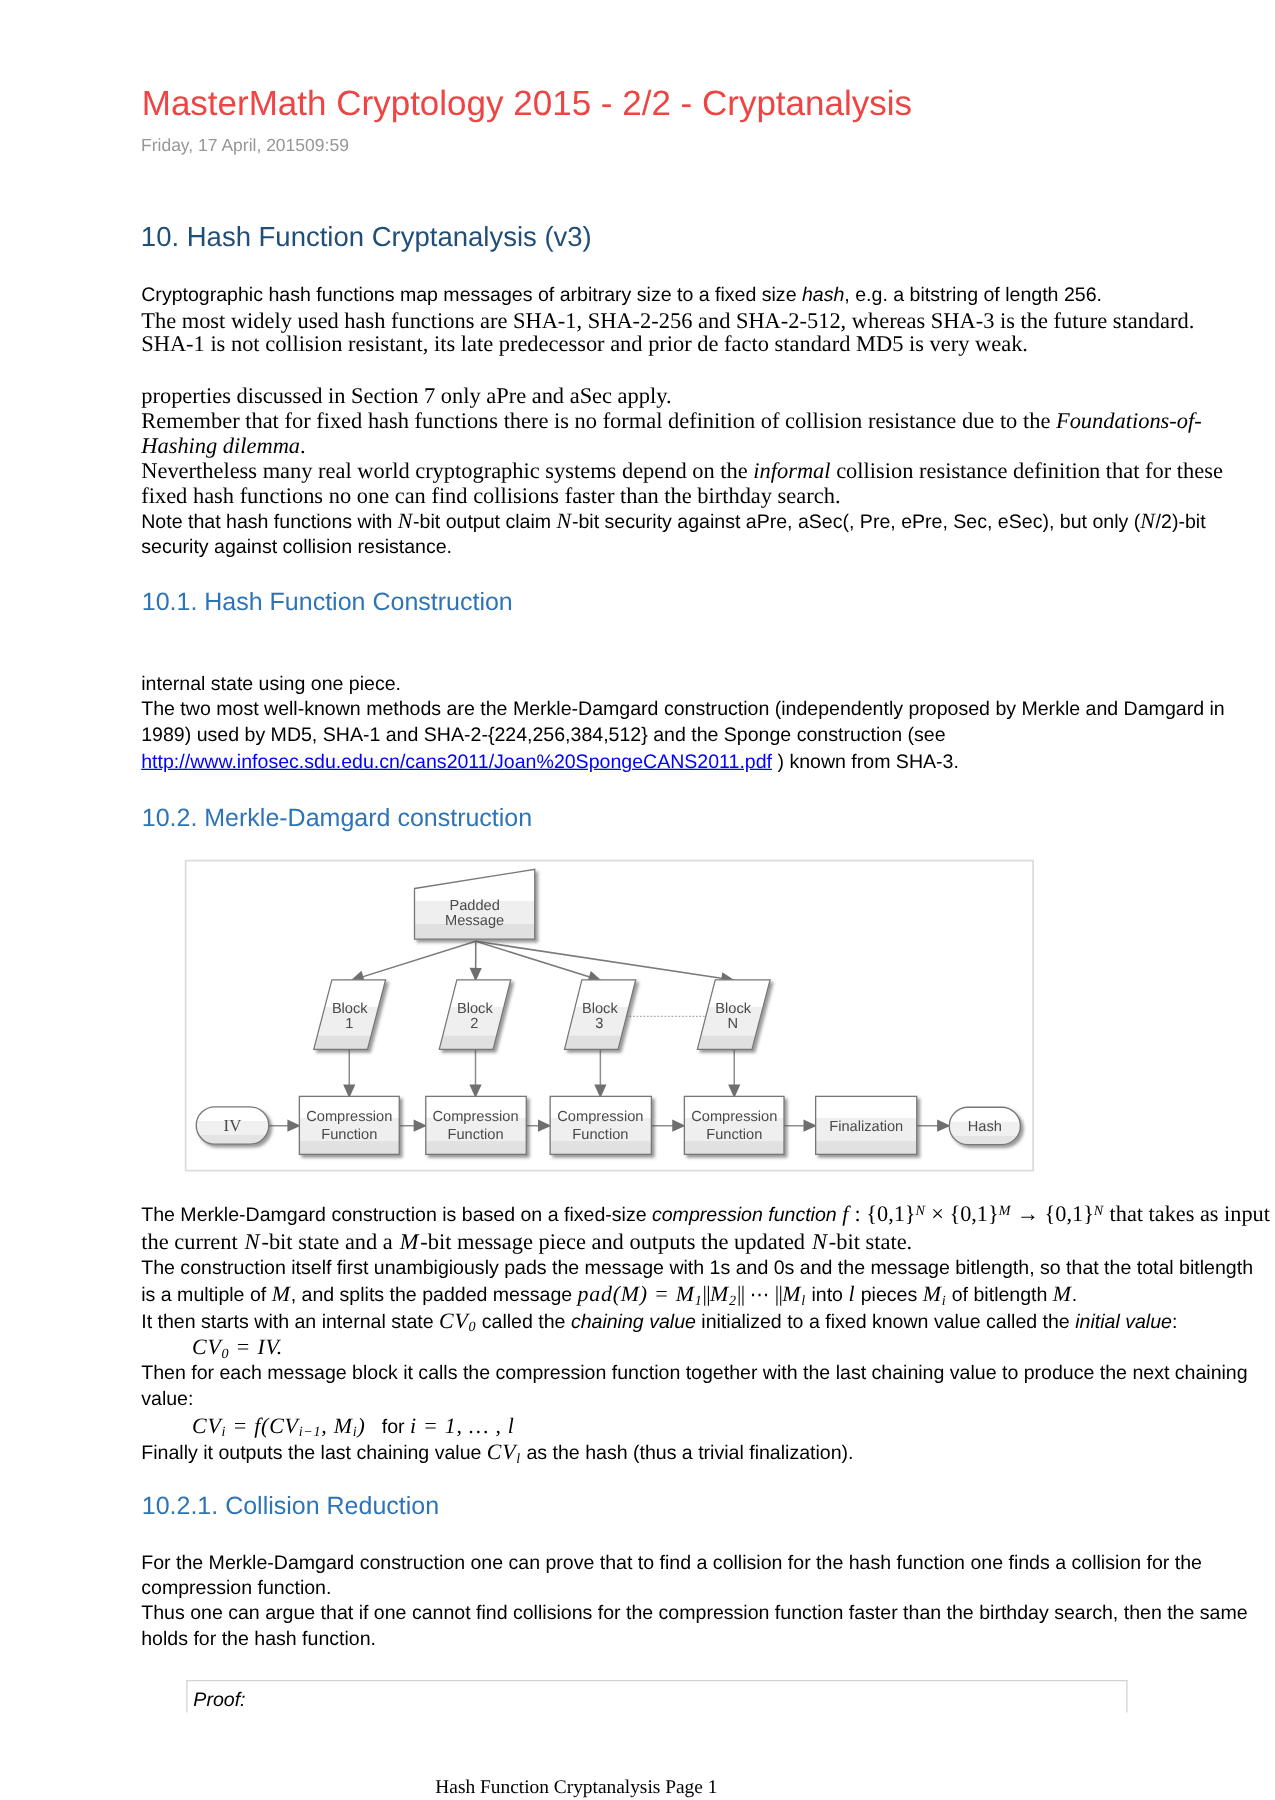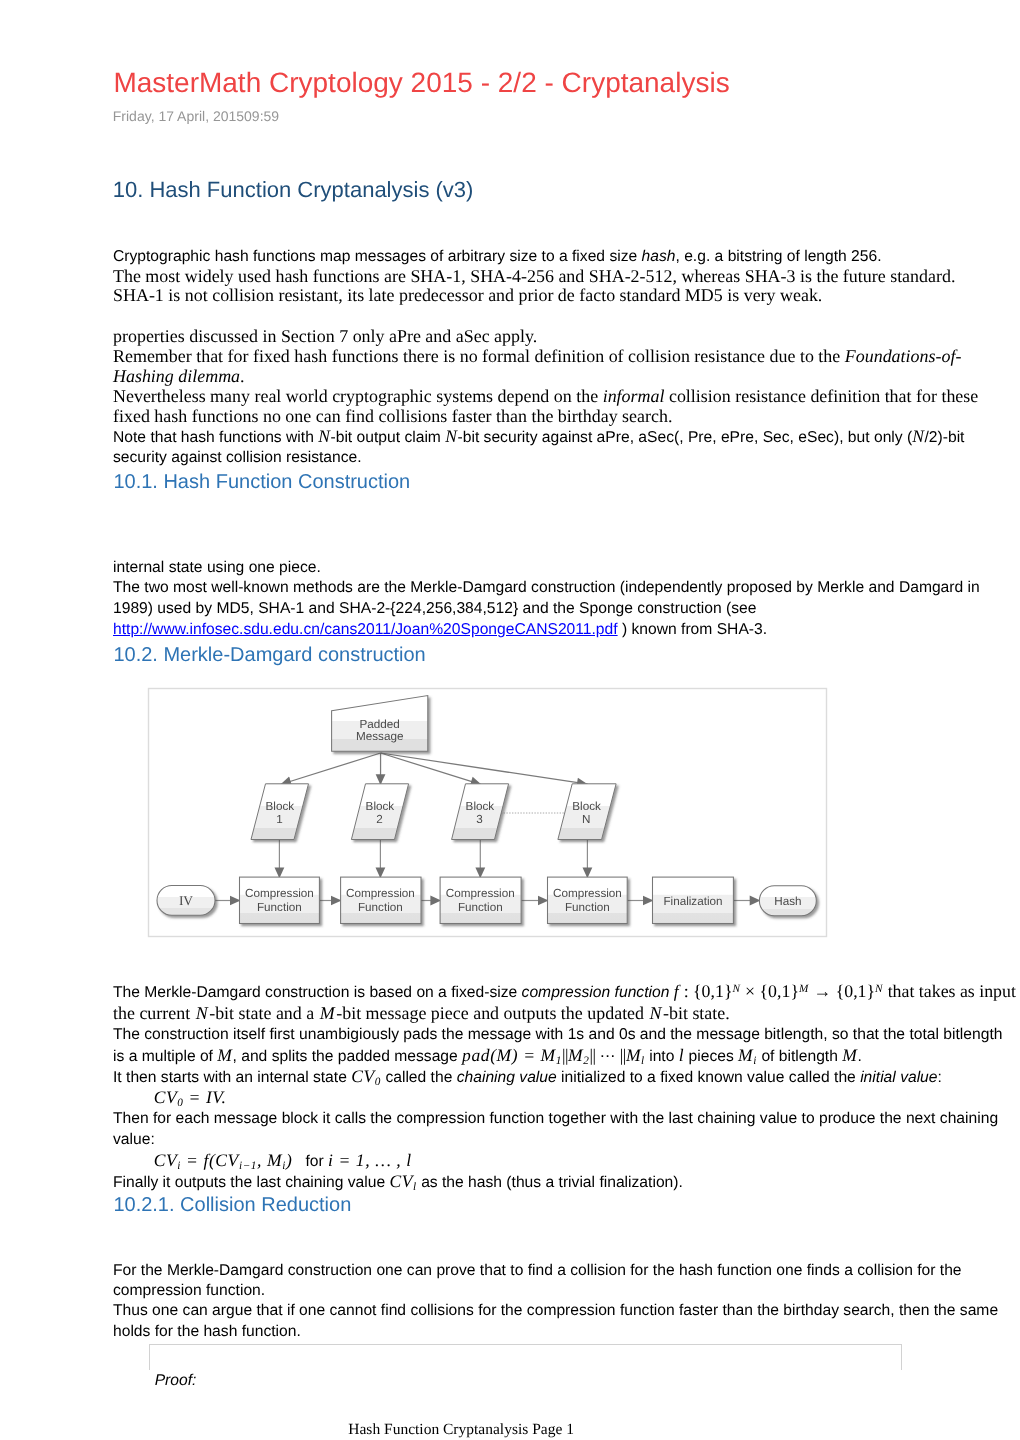--- a/index.html
+++ b/index.html
@@ -9,21 +9,21 @@
   .page{position:relative;width:1020px;height:1440px;background:#fff;}
 
   .doc-title{position:absolute;left:113.4px;top:66.8px;font-size:28px;line-height:32px;color:#ef4444;
              font-weight:400;white-space:nowrap;}
   .doc-meta{position:absolute;left:112.8px;top:107.8px;font-size:14px;line-height:16px;color:#969696;white-space:nowrap;}
   .doc-meta .tm{}
 
   .h1{position:absolute;left:112.7px;font-size:22px;line-height:26px;color:#1f4e79;white-space:nowrap;}
   .h2{position:absolute;left:113.4px;font-size:20px;line-height:24px;color:#2e74b5;white-space:nowrap;}
 
-  .tb{position:absolute;left:113px;white-space:nowrap;color:#000;line-height:21px;margin-top:20px;}
+  .tb{position:absolute;left:113px;white-space:nowrap;color:#000;line-height:21px;}
   .sans{font-family:"Liberation Sans",sans-serif;font-size:15.65px;}
   .serif{font-family:"Liberation Serif",serif;font-size:17.95px;}
   .it{font-style:italic;}
   .mi{font-family:"Liberation Serif",serif;font-style:italic;font-size:1.12em;letter-spacing:0.6px;}
   .sub{font-size:0.72em;position:relative;top:0.24em;}
   .sup{font-size:0.72em;position:relative;top:-0.45em;}
   .bars{font-family:"Liberation Serif",serif;font-size:1.12em;letter-spacing:-0.5px;}
   
   .ms{font-family:"Liberation Serif",serif;font-size:1.14em;}
   
@@ -47,21 +47,21 @@
 <div class="page">
 
   <div class="doc-title">MasterMath Cryptology 2015 - 2/2 - Cryptanalysis</div>
   <div class="doc-meta">
     <span>Friday, 17 April, 2015</span><span class="tm">09:59</span>
   </div>
 
   <div class="h1" style="top:177.1px">10. Hash Function Cryptanalysis (v3)</div>
 
   <div class="tb sans" style="top:226.1px"><span>Cryptographic hash functions map messages of arbitrary size to a fixed size </span><i>hash</i><span>, e.g. a bitstring of length 256.</span></div>
-  <div class="tb serif" style="top:245.7px">The most widely used hash functions are SHA-1, SHA-4-256 and SHA-2-512, whereas SHA-3 is the future standard.</div>
+  <div class="tb serif" style="top:245.7px">The most widely used hash functions are SHA-1, SHA-2-256 and SHA-2-512, whereas SHA-3 is the future standard.</div>
   <div class="tb serif" style="top:264.8px">SHA-1 is not collision resistant, its late predecessor and prior de facto standard MD5 is very weak.</div>
   <div class="tb serif" style="top:305.8px">properties discussed in Section 7 only aPre and aSec apply.</div>
   <div class="tb serif" style="top:325.8px"><span>Remember that for fixed hash functions there is no formal definition of collision resistance due to the </span><i>Foundations-of-</i></div>
   <div class="tb serif" style="top:345.8px"><i>Hashing dilemma</i><span>.</span></div>
   <div class="tb serif" style="top:365.8px"><span>Nevertheless many real world cryptographic systems depend on the </span><i>informal</i><span> collision resistance definition that for these</span></div>
   <div class="tb serif" style="top:385.7px">fixed hash functions no one can find collisions faster than the birthday search.</div>
   <div class="tb sans" style="top:406.3px"><span>Note that hash functions with </span><span class="mi">N</span><span>-bit output claim </span><span class="mi">N</span><span>-bit security against aPre, aSec(, Pre, ePre, Sec, eSec), but only (</span><span class="mi">N</span><span>/2)-bit</span></div>
   <div class="tb sans" style="top:426.8px">security against collision resistance.</div>
 
   <div class="h2" style="top:469.5px">10.1. Hash Function Construction</div>

